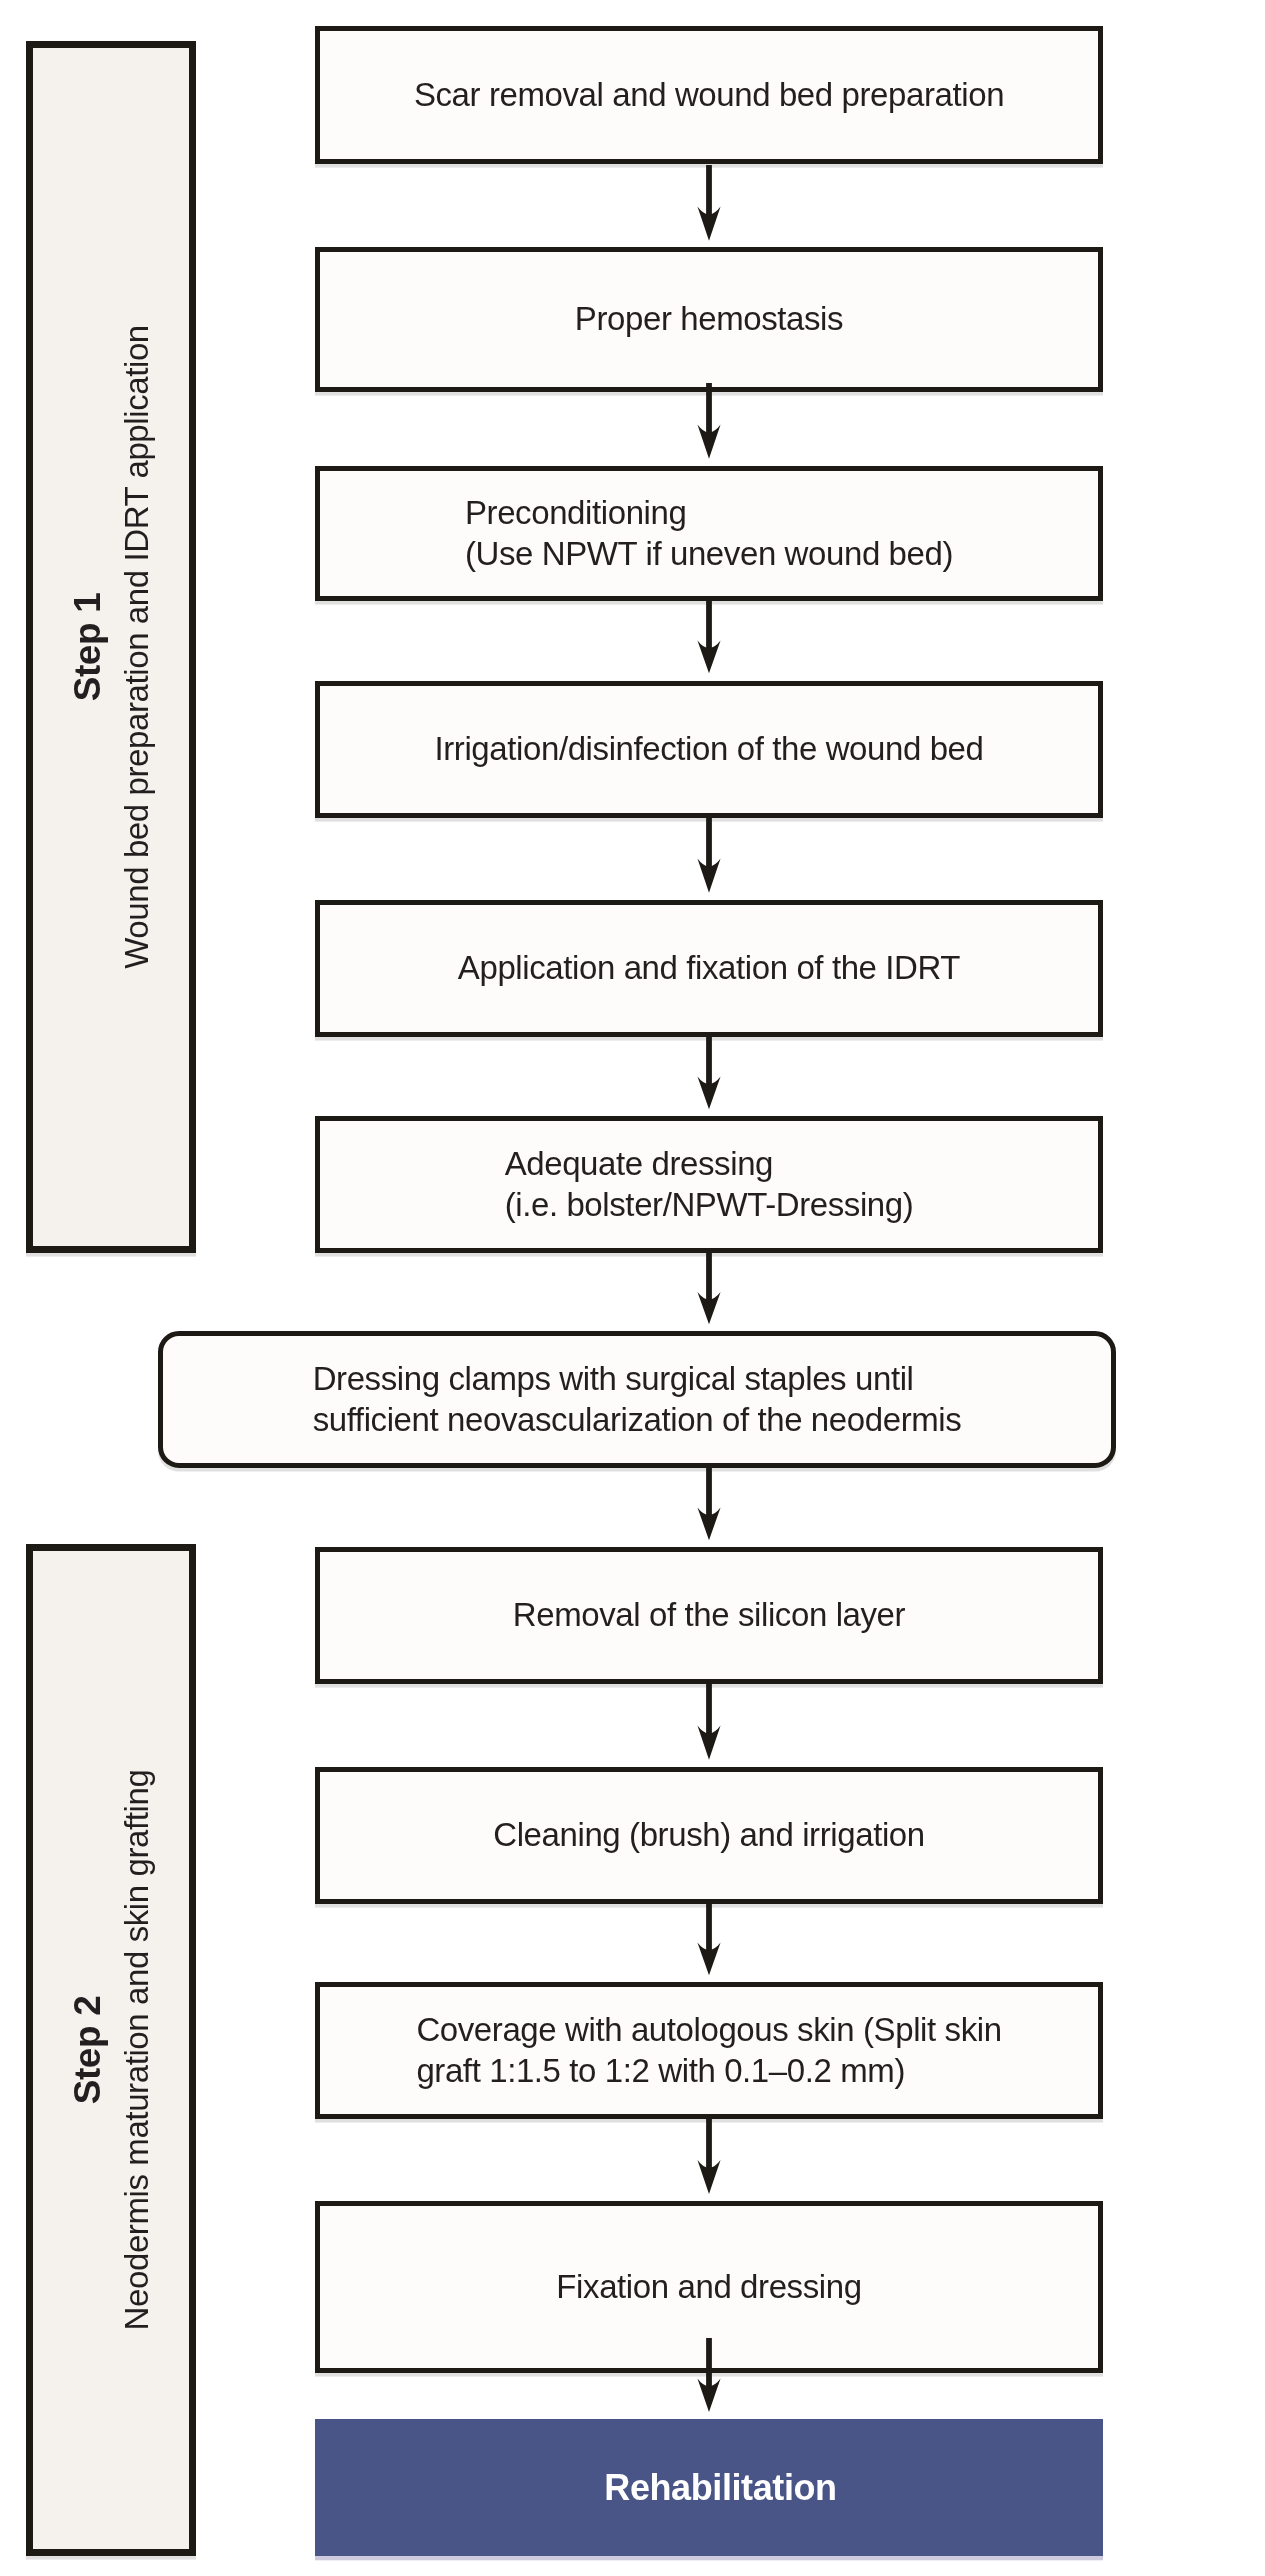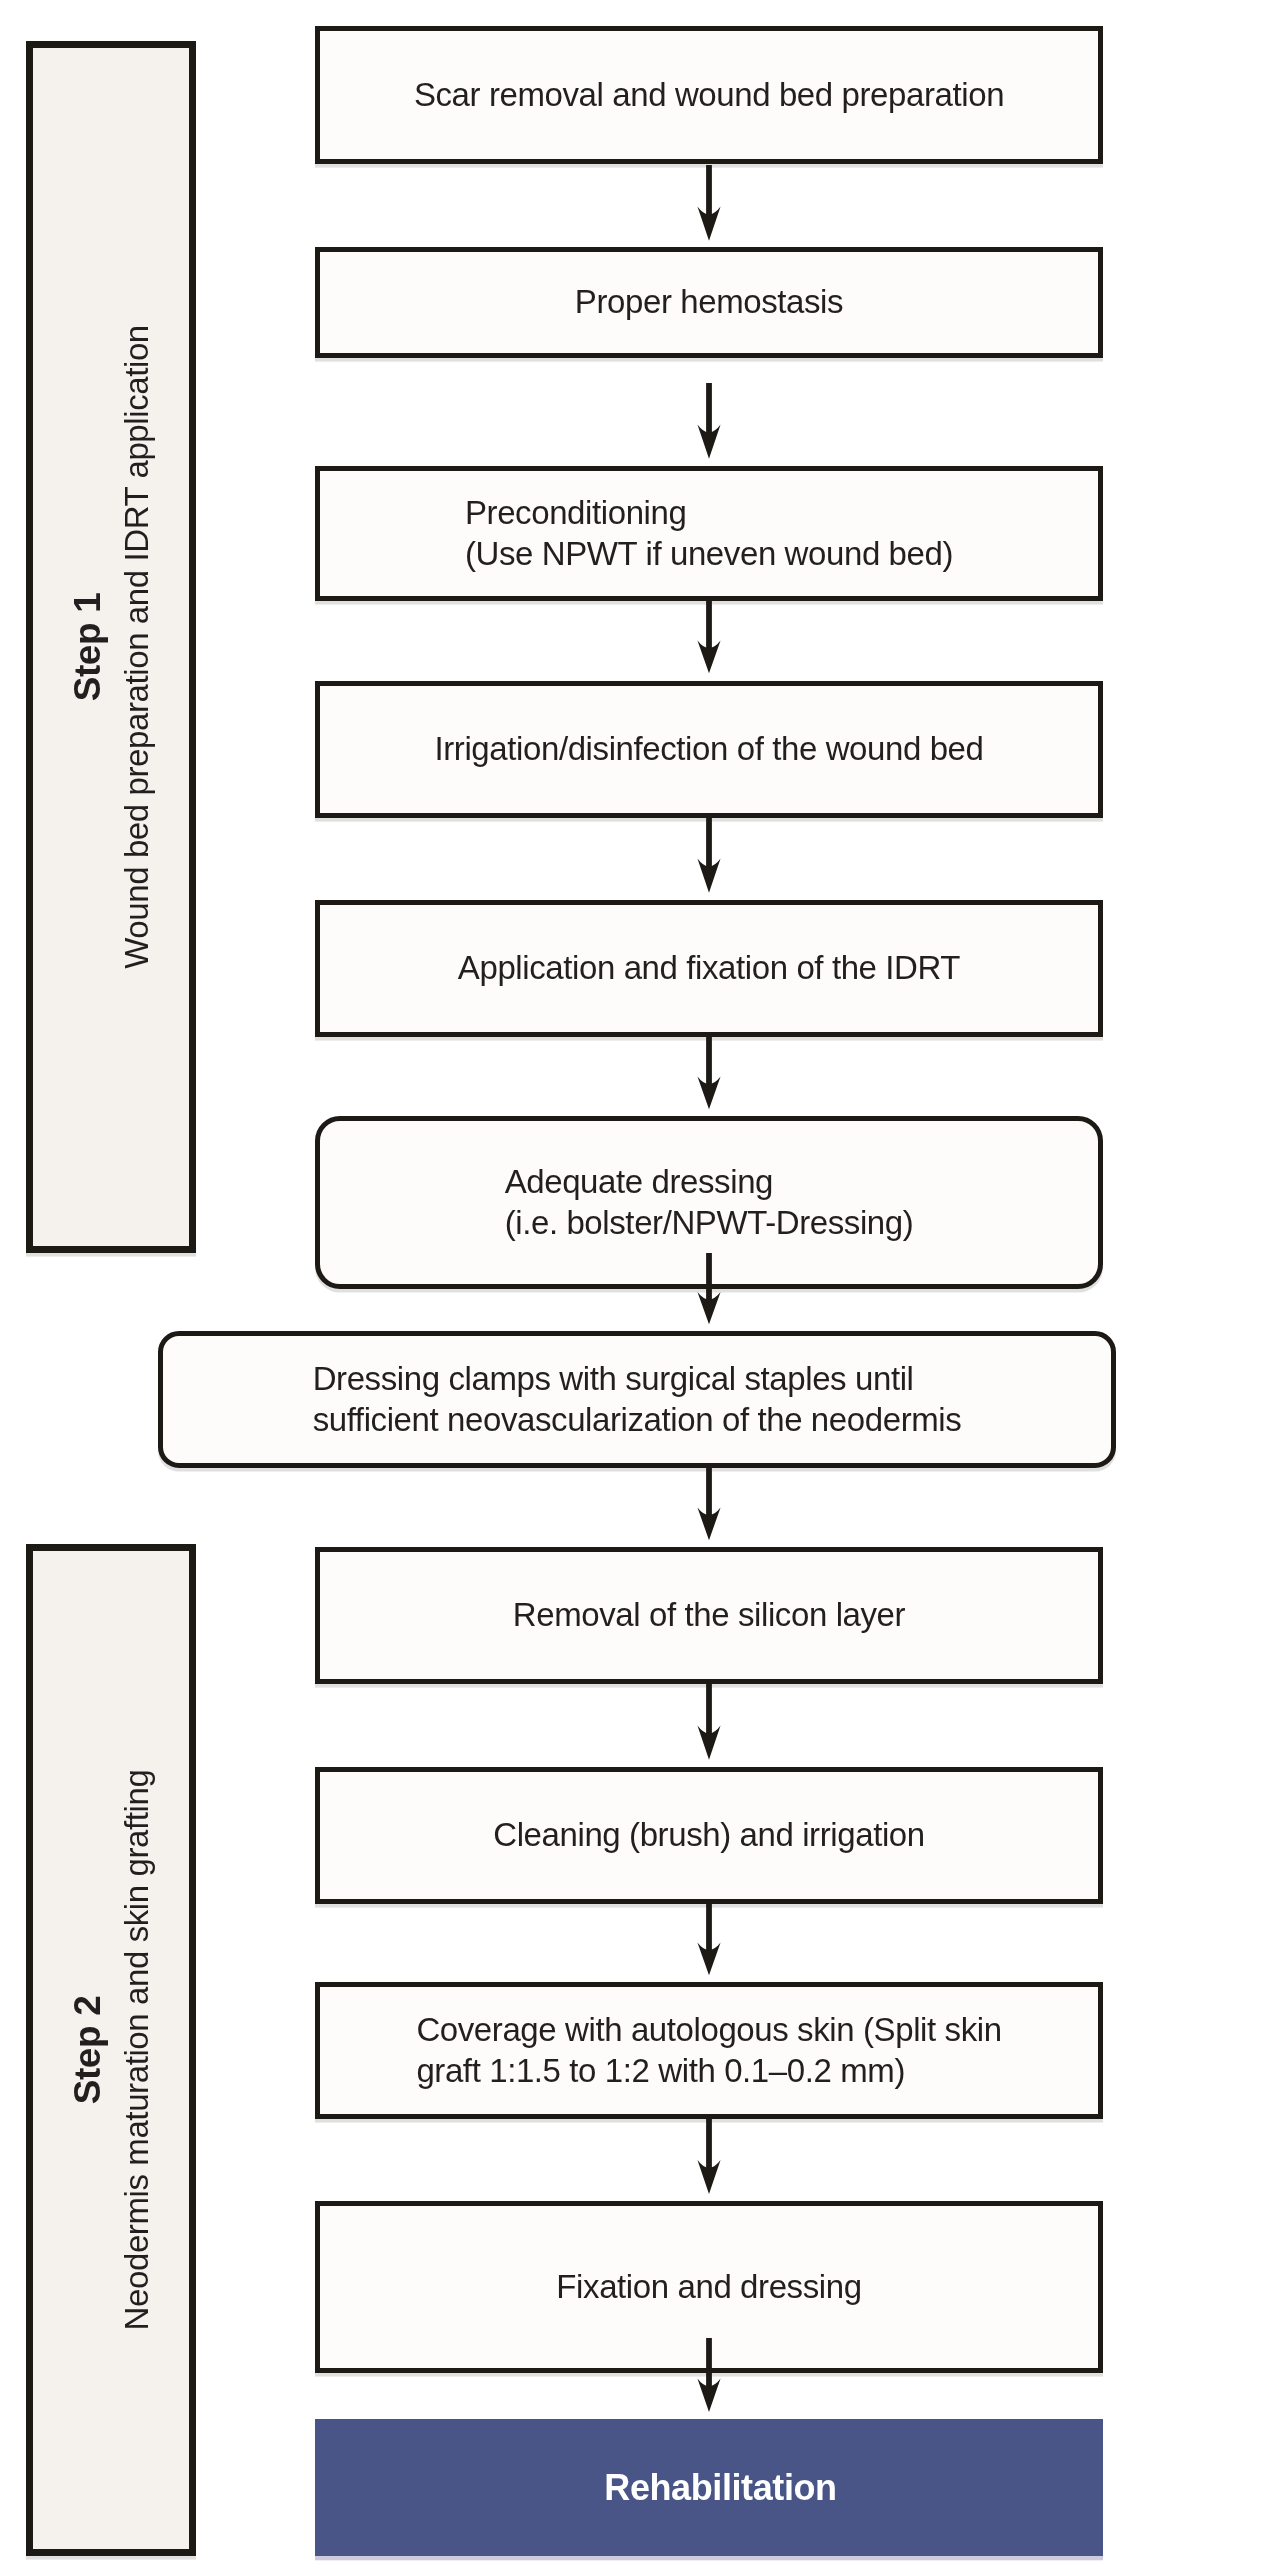--- a/index.html
+++ b/index.html
@@ -78,38 +78,38 @@
     <div class="step-label">
       <div class="step-title">Step 2</div>
       <div class="step-subtitle">Neodermis maturation and skin grafting</div>
     </div>
   </aside>
 
   <div class="flow-box" style="top:26px;height:138px;">
     <div class="box-label">Scar removal and wound bed preparation</div>
   </div>
 
-  <div class="flow-box" style="top:247px;height:111px;">
+  <div class="flow-box" style="top:247px;height:145px;">
     <div class="box-label">Proper hemostasis</div>
   </div>
 
   <div class="flow-box" style="top:466px;height:135px;">
     <div class="box-label">Preconditioning
 (Use NPWT if uneven wound bed)</div>
   </div>
 
   <div class="flow-box" style="top:681px;height:137px;">
     <div class="box-label">Irrigation/disinfection of the wound bed</div>
   </div>
 
   <div class="flow-box" style="top:900px;height:137px;">
     <div class="box-label">Application and fixation of the IDRT</div>
   </div>
 
-  <div class="flow-box" style="top:1116px;height:173px;border-radius:25px;">
+  <div class="flow-box" style="top:1116px;height:137px;">
     <div class="box-label">Adequate dressing
 (i.e. bolster/NPWT-Dressing)</div>
   </div>
 
   <div class="flow-box wide" style="top:1331px;height:137px;">
     <div class="box-label">Dressing clamps with surgical staples until
 sufficient neovascularization of the neodermis</div>
   </div>
 
   <div class="flow-box" style="top:1547px;height:137px;">

